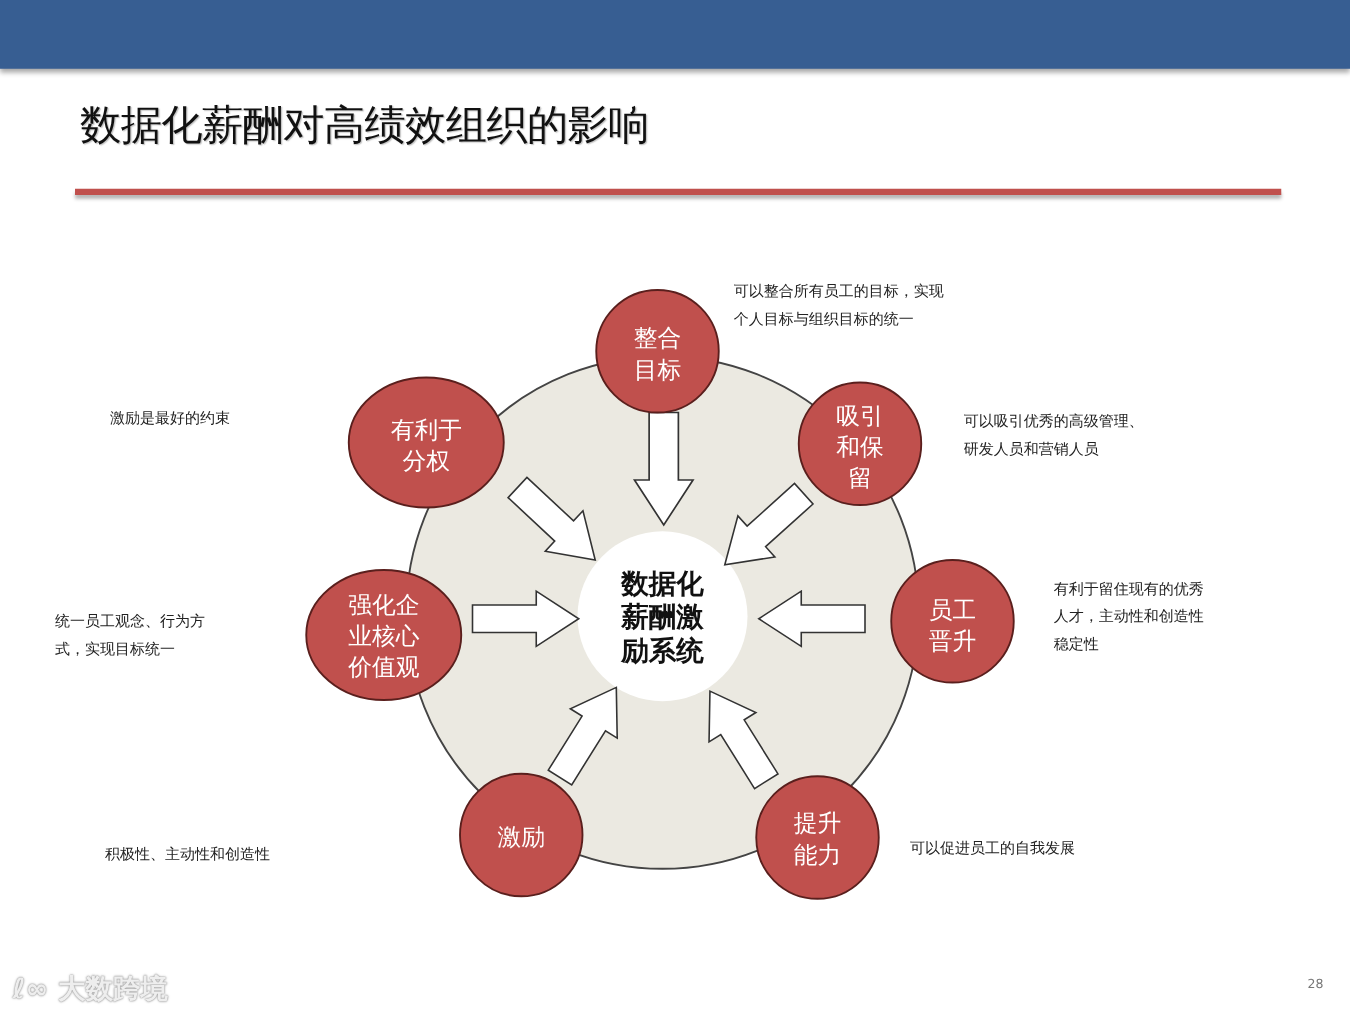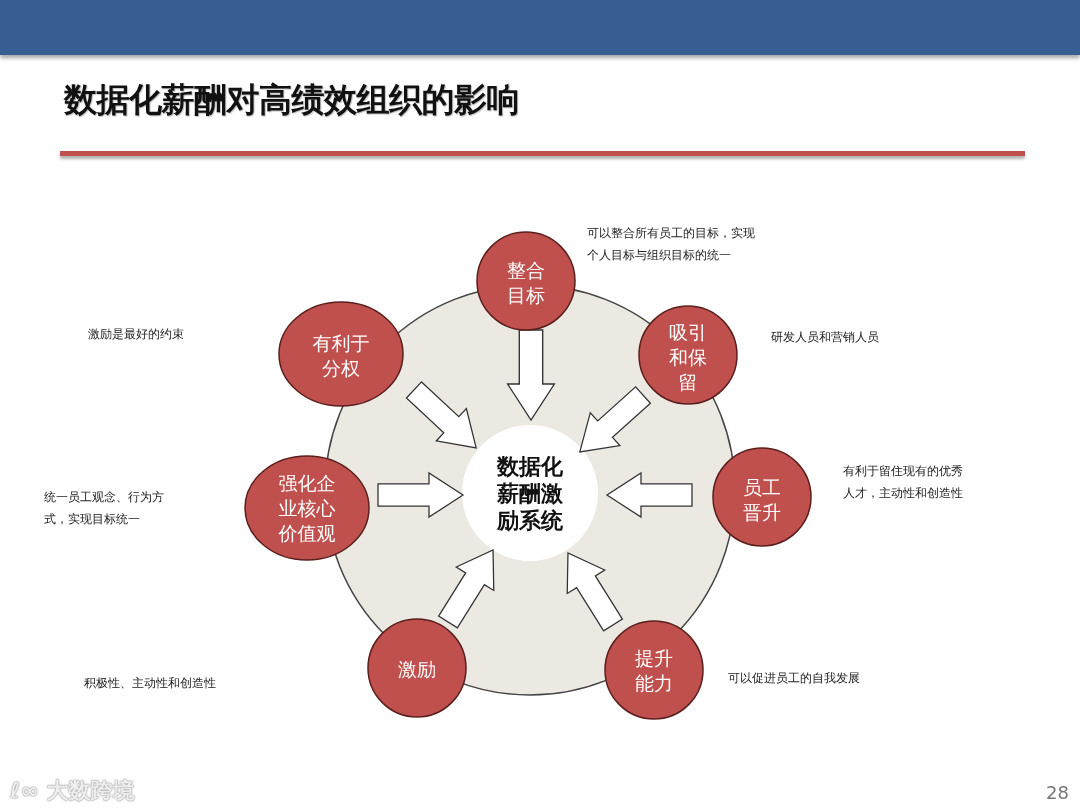--- a/index.html
+++ b/index.html
@@ -1,28 +1,28 @@
 <!DOCTYPE html>
 <html><head>
 <meta charset="utf-8">
 <style>
   html, body { margin:0; padding:0; }
   body { width:1080px; height:810px; position:relative; overflow:hidden; background:#ffffff;
          font-family:"DejaVu Sans","Liberation Sans",sans-serif; }
   .banner { position:absolute; left:0; top:0; width:1080px; height:55px; background:#375e92;
             box-shadow:0 3px 4px rgba(0,0,0,0.35); }
-  .title { position:absolute; left:64px; top:78px; font-size:33px; font-weight:bold; color:#111;
+  .title { position:absolute; left:64px; top:78px; font-size:33px; font-weight:normal; color:#111;
            letter-spacing:-0.5px; text-shadow:1px 1px 1px rgba(0,0,0,0.25); white-space:nowrap; }
   .rule { position:absolute; left:60px; top:151px; width:965px; height:5px; background:#c0504d;
           box-shadow:0 3px 3px rgba(0,0,0,0.3); }
   svg.diagram { position:absolute; left:0; top:0; }
   .note { position:absolute; font-size:12px; line-height:22px; color:#222; white-space:nowrap; }
   .footer-logo { position:absolute; left:10px; top:776px; font-size:22px; font-weight:bold; color:#eeeeee;
                  text-shadow:0 0 2px #999, 0 0 1px #888; white-space:nowrap; }
-  .page-num { position:absolute; left:1046px; top:782px; font-size:18px; color:#777; }
+  .page-num { position:absolute; left:1046px; top:782px; font-size:10px; color:#777; }
 </style>
 </head>
 <body>
 
 <div class="banner"></div>
 <div class="title">数据化薪酬对高绩效组织的影响</div>
 <div class="rule"></div>
 
 <svg class="diagram" width="1080" height="810" viewBox="0 0 1080 810">
   <defs>
@@ -103,25 +103,27 @@
       <text x="341" y="375">分权</text>
     </g>
   </g>
 </svg>
 
 <div class="note" style="left:587px; top:222px;">
   <div>可以整合所有员工的目标，实现</div>
   <div>个人目标与组织目标的统一</div>
 </div>
 <div class="note" style="left:771px; top:326px;">
+  <div>可以吸引优秀的高级管理、</div>
   <div>研发人员和营销人员</div>
 </div>
 <div class="note" style="left:843px; top:460px;">
   <div>有利于留住现有的优秀</div>
   <div>人才，主动性和创造性</div>
+  <div>稳定性</div>
 </div>
 <div class="note" style="left:728px; top:667px;">
   <div>可以促进员工的自我发展</div>
 </div>
 <div class="note" style="left:84px; top:672px;">
   <div>积极性、主动性和创造性</div>
 </div>
 <div class="note" style="left:44px; top:486px;">
   <div>统一员工观念、行为方</div>
   <div>式，实现目标统一</div>

